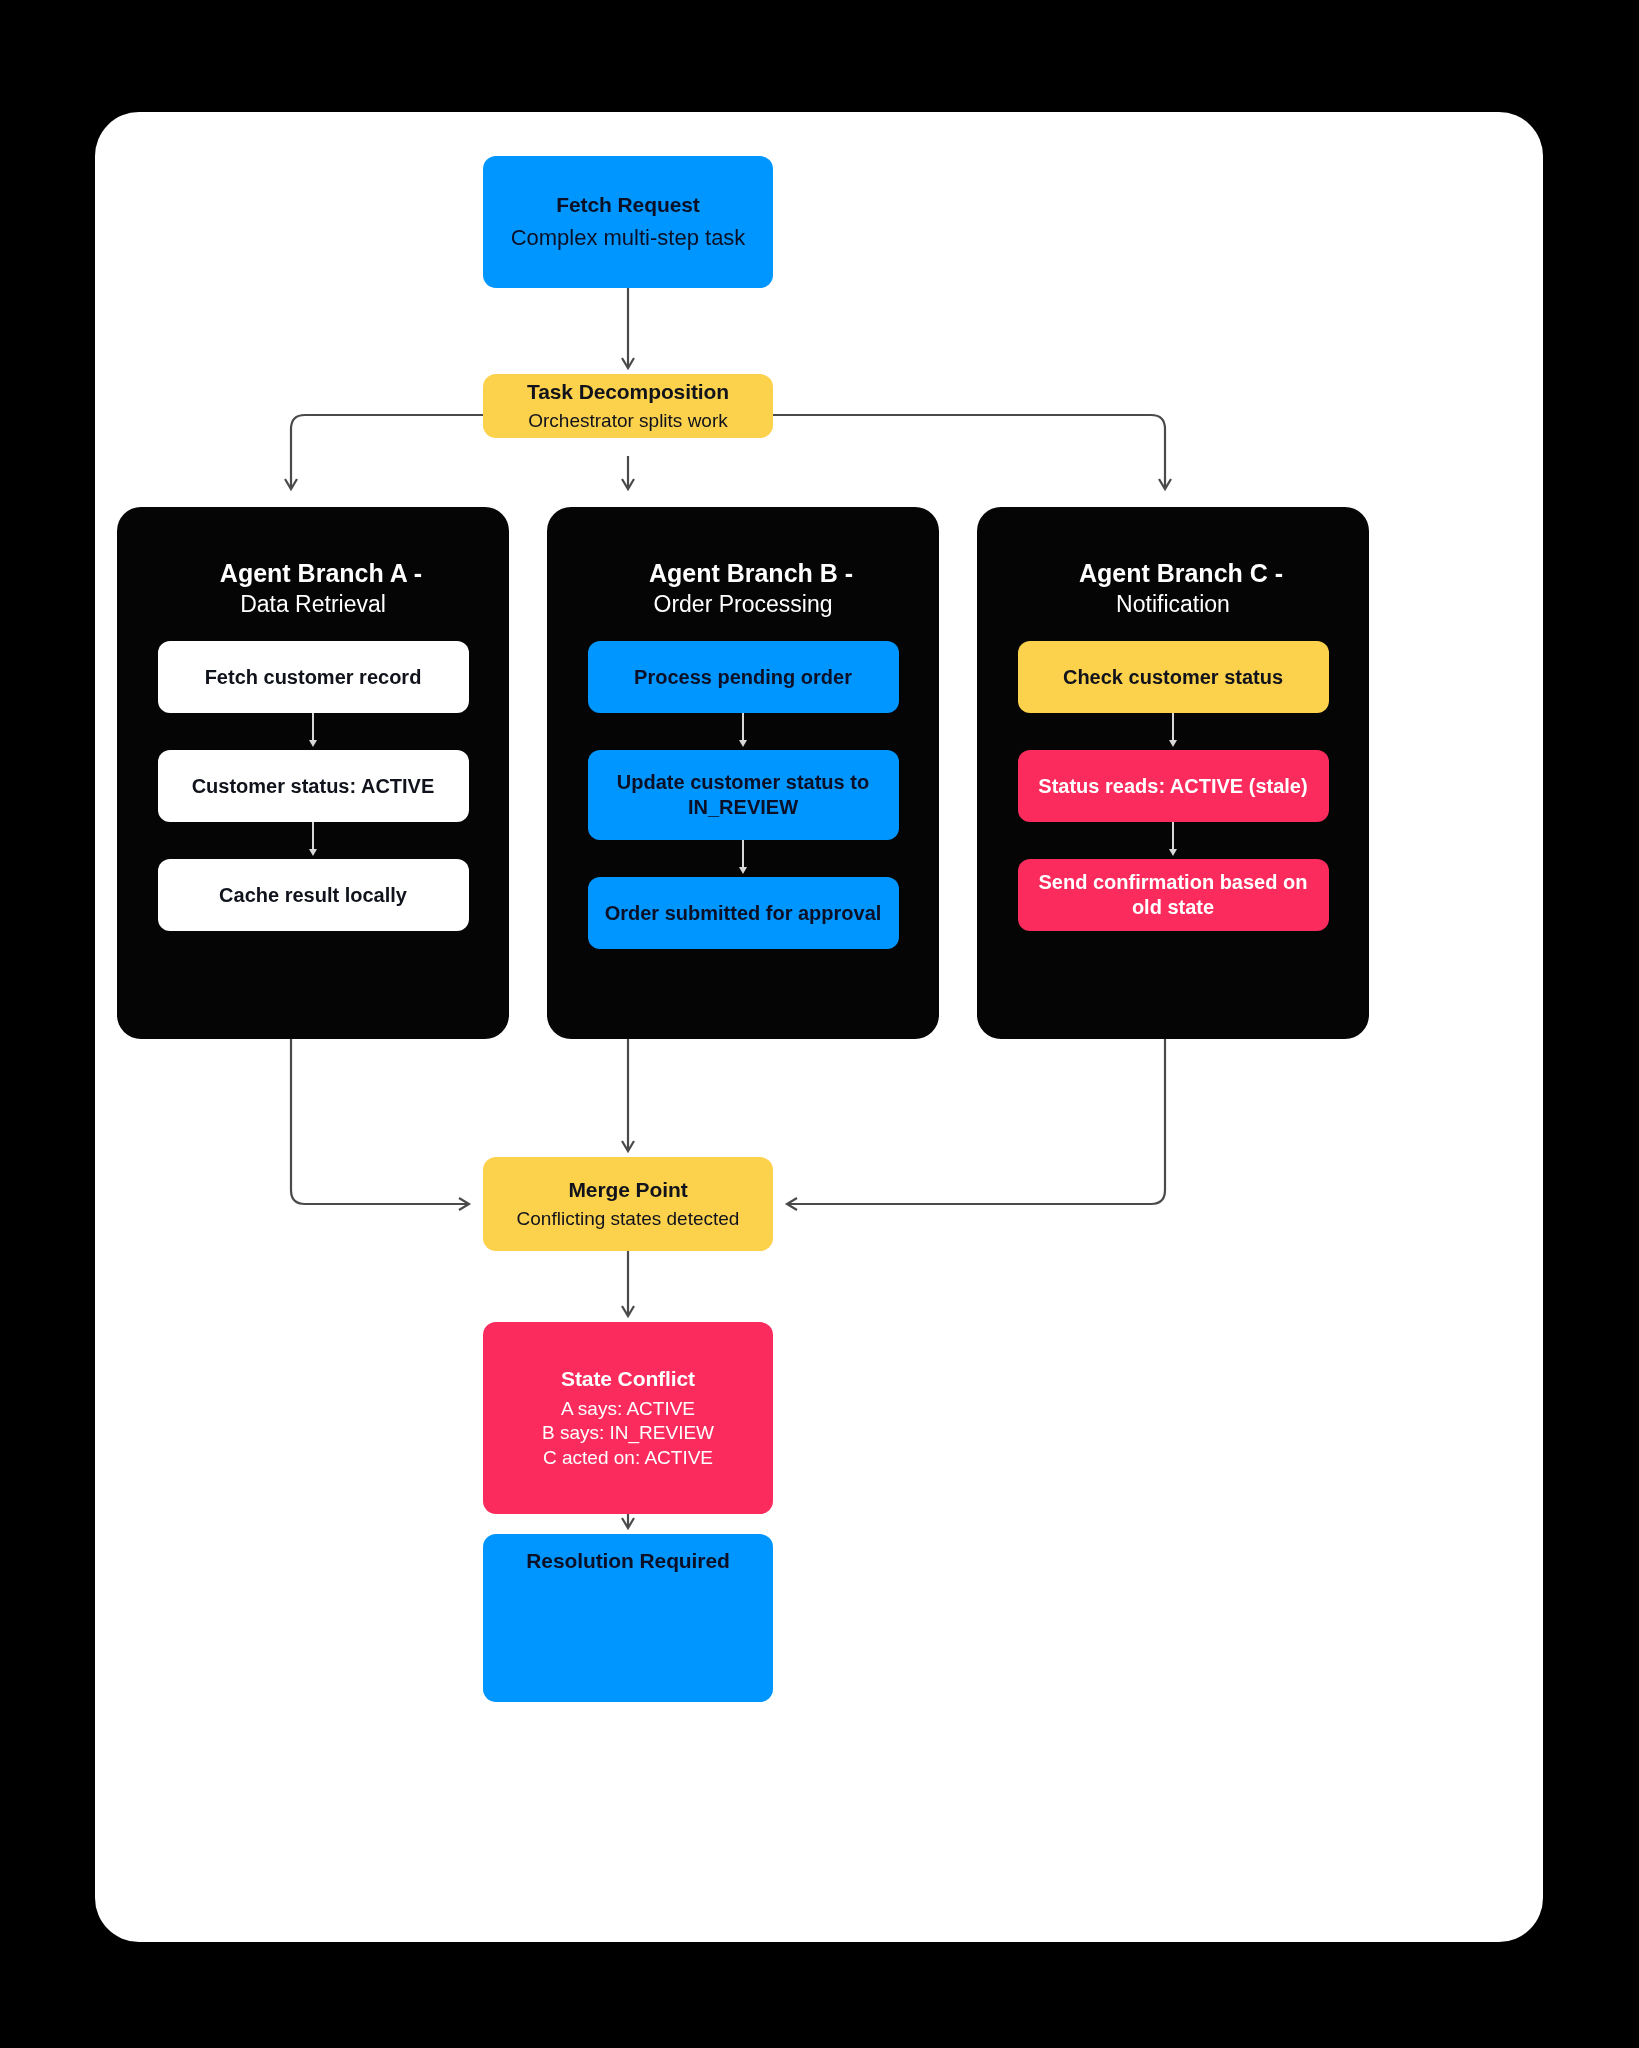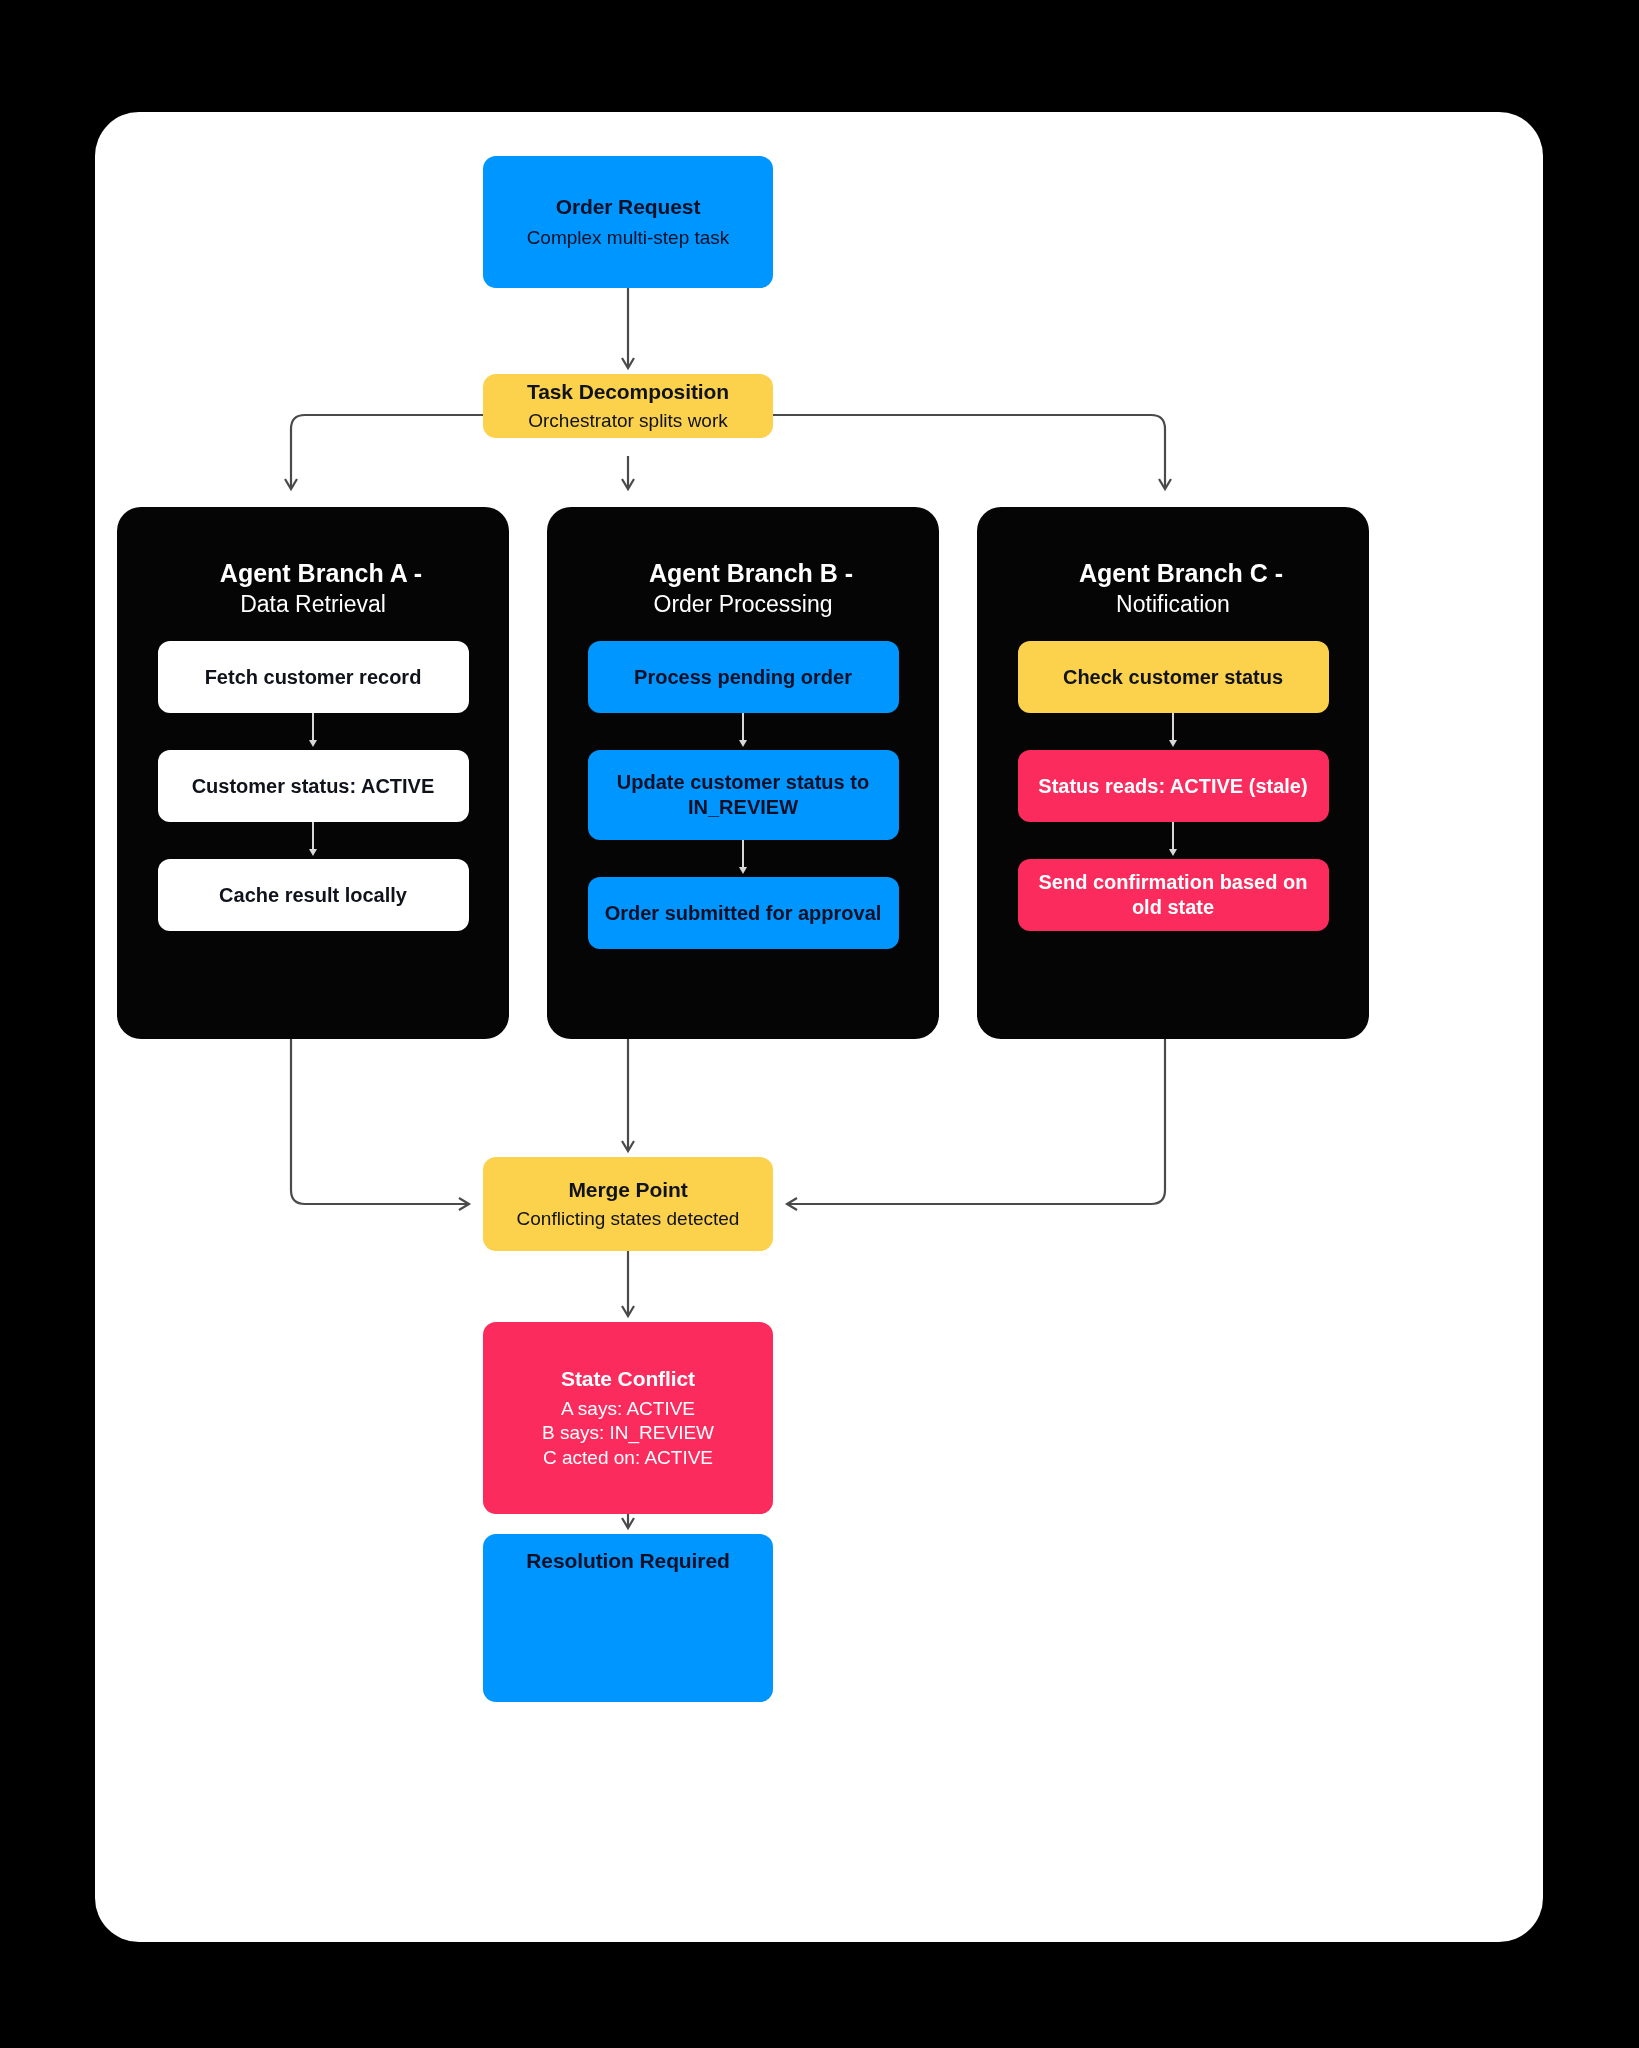--- a/index.html
+++ b/index.html
@@ -68,21 +68,21 @@
 
   .t-dark  { color: #0b1026; }
   .t-white { color: #ffffff; }
   .t-ink   { color: #10131c; }
 
   
   #n-user-request {
     left: 388px; top: 44px; width: 290px; height: 132px;
   }
   #n-user-request .title { font-size: 21px; margin-bottom: 5px; }
-  #n-user-request .sub   { font-size: 19px; }
+  #n-user-request .sub   { font-size: 22px; }
 
   #n-task-decomp {
     left: 388px; top: 262px; width: 290px; height: 64px;
   }
   #n-task-decomp .title { font-size: 21px; margin-bottom: 3px; }
   #n-task-decomp .sub   { font-size: 19px; }
 
   
   .branch {
     position: absolute;
@@ -213,21 +213,21 @@
       <polyline class="arrowhead" points="702,1086 692,1092 702,1098"></polyline>
 
       <line x1="533" y1="1139" x2="533" y2="1202"></line>
       <polyline class="arrowhead" points="527,1194 533,1204 539,1194"></polyline>
 
       <line x1="533" y1="1368" x2="533" y2="1414"></line>
       <polyline class="arrowhead" points="527,1406 533,1416 539,1406"></polyline>
     </svg>
 
     <div class="node c-blue t-dark" id="n-user-request">
-      <span class="title">Order Request</span>
+      <span class="title">Fetch Request</span>
       <span class="sub">Complex multi-step task</span>
     </div>
 
     <div class="node c-yellow t-ink" id="n-task-decomp">
       <span class="title">Task Decomposition</span>
       <span class="sub">Orchestrator splits work</span>
     </div>
 
     <div class="branch" id="b-a">
       <div class="branch-head">

